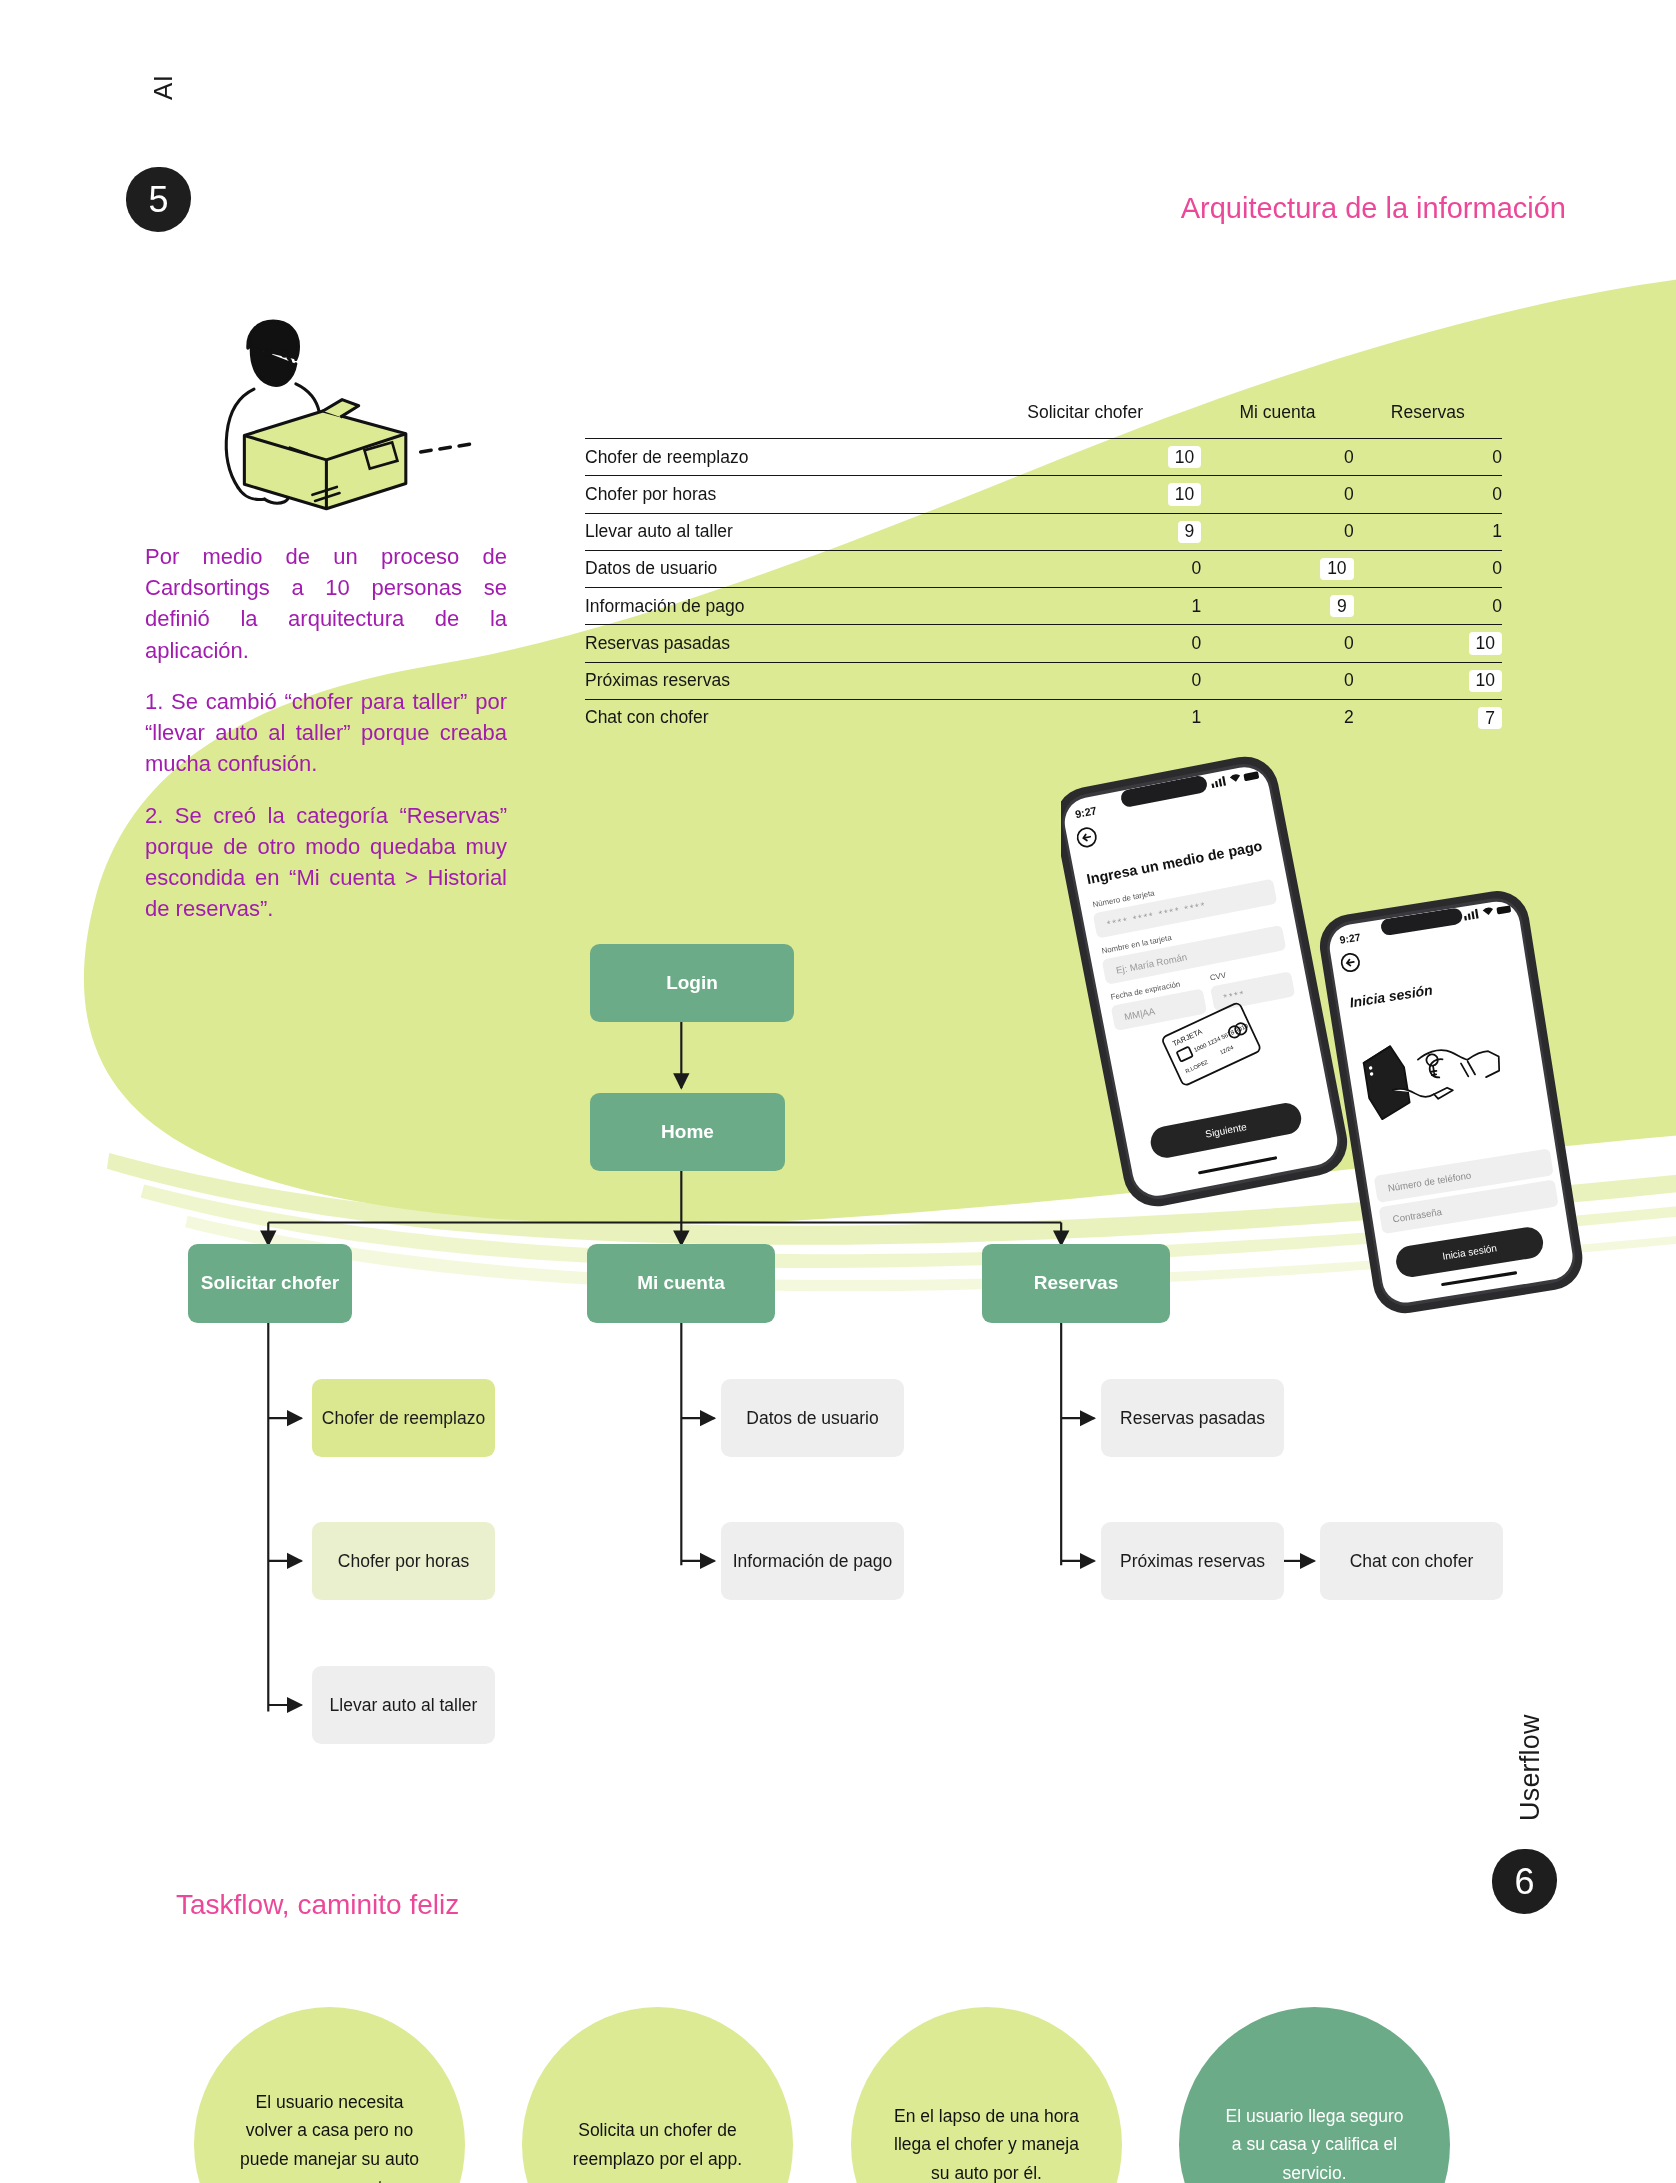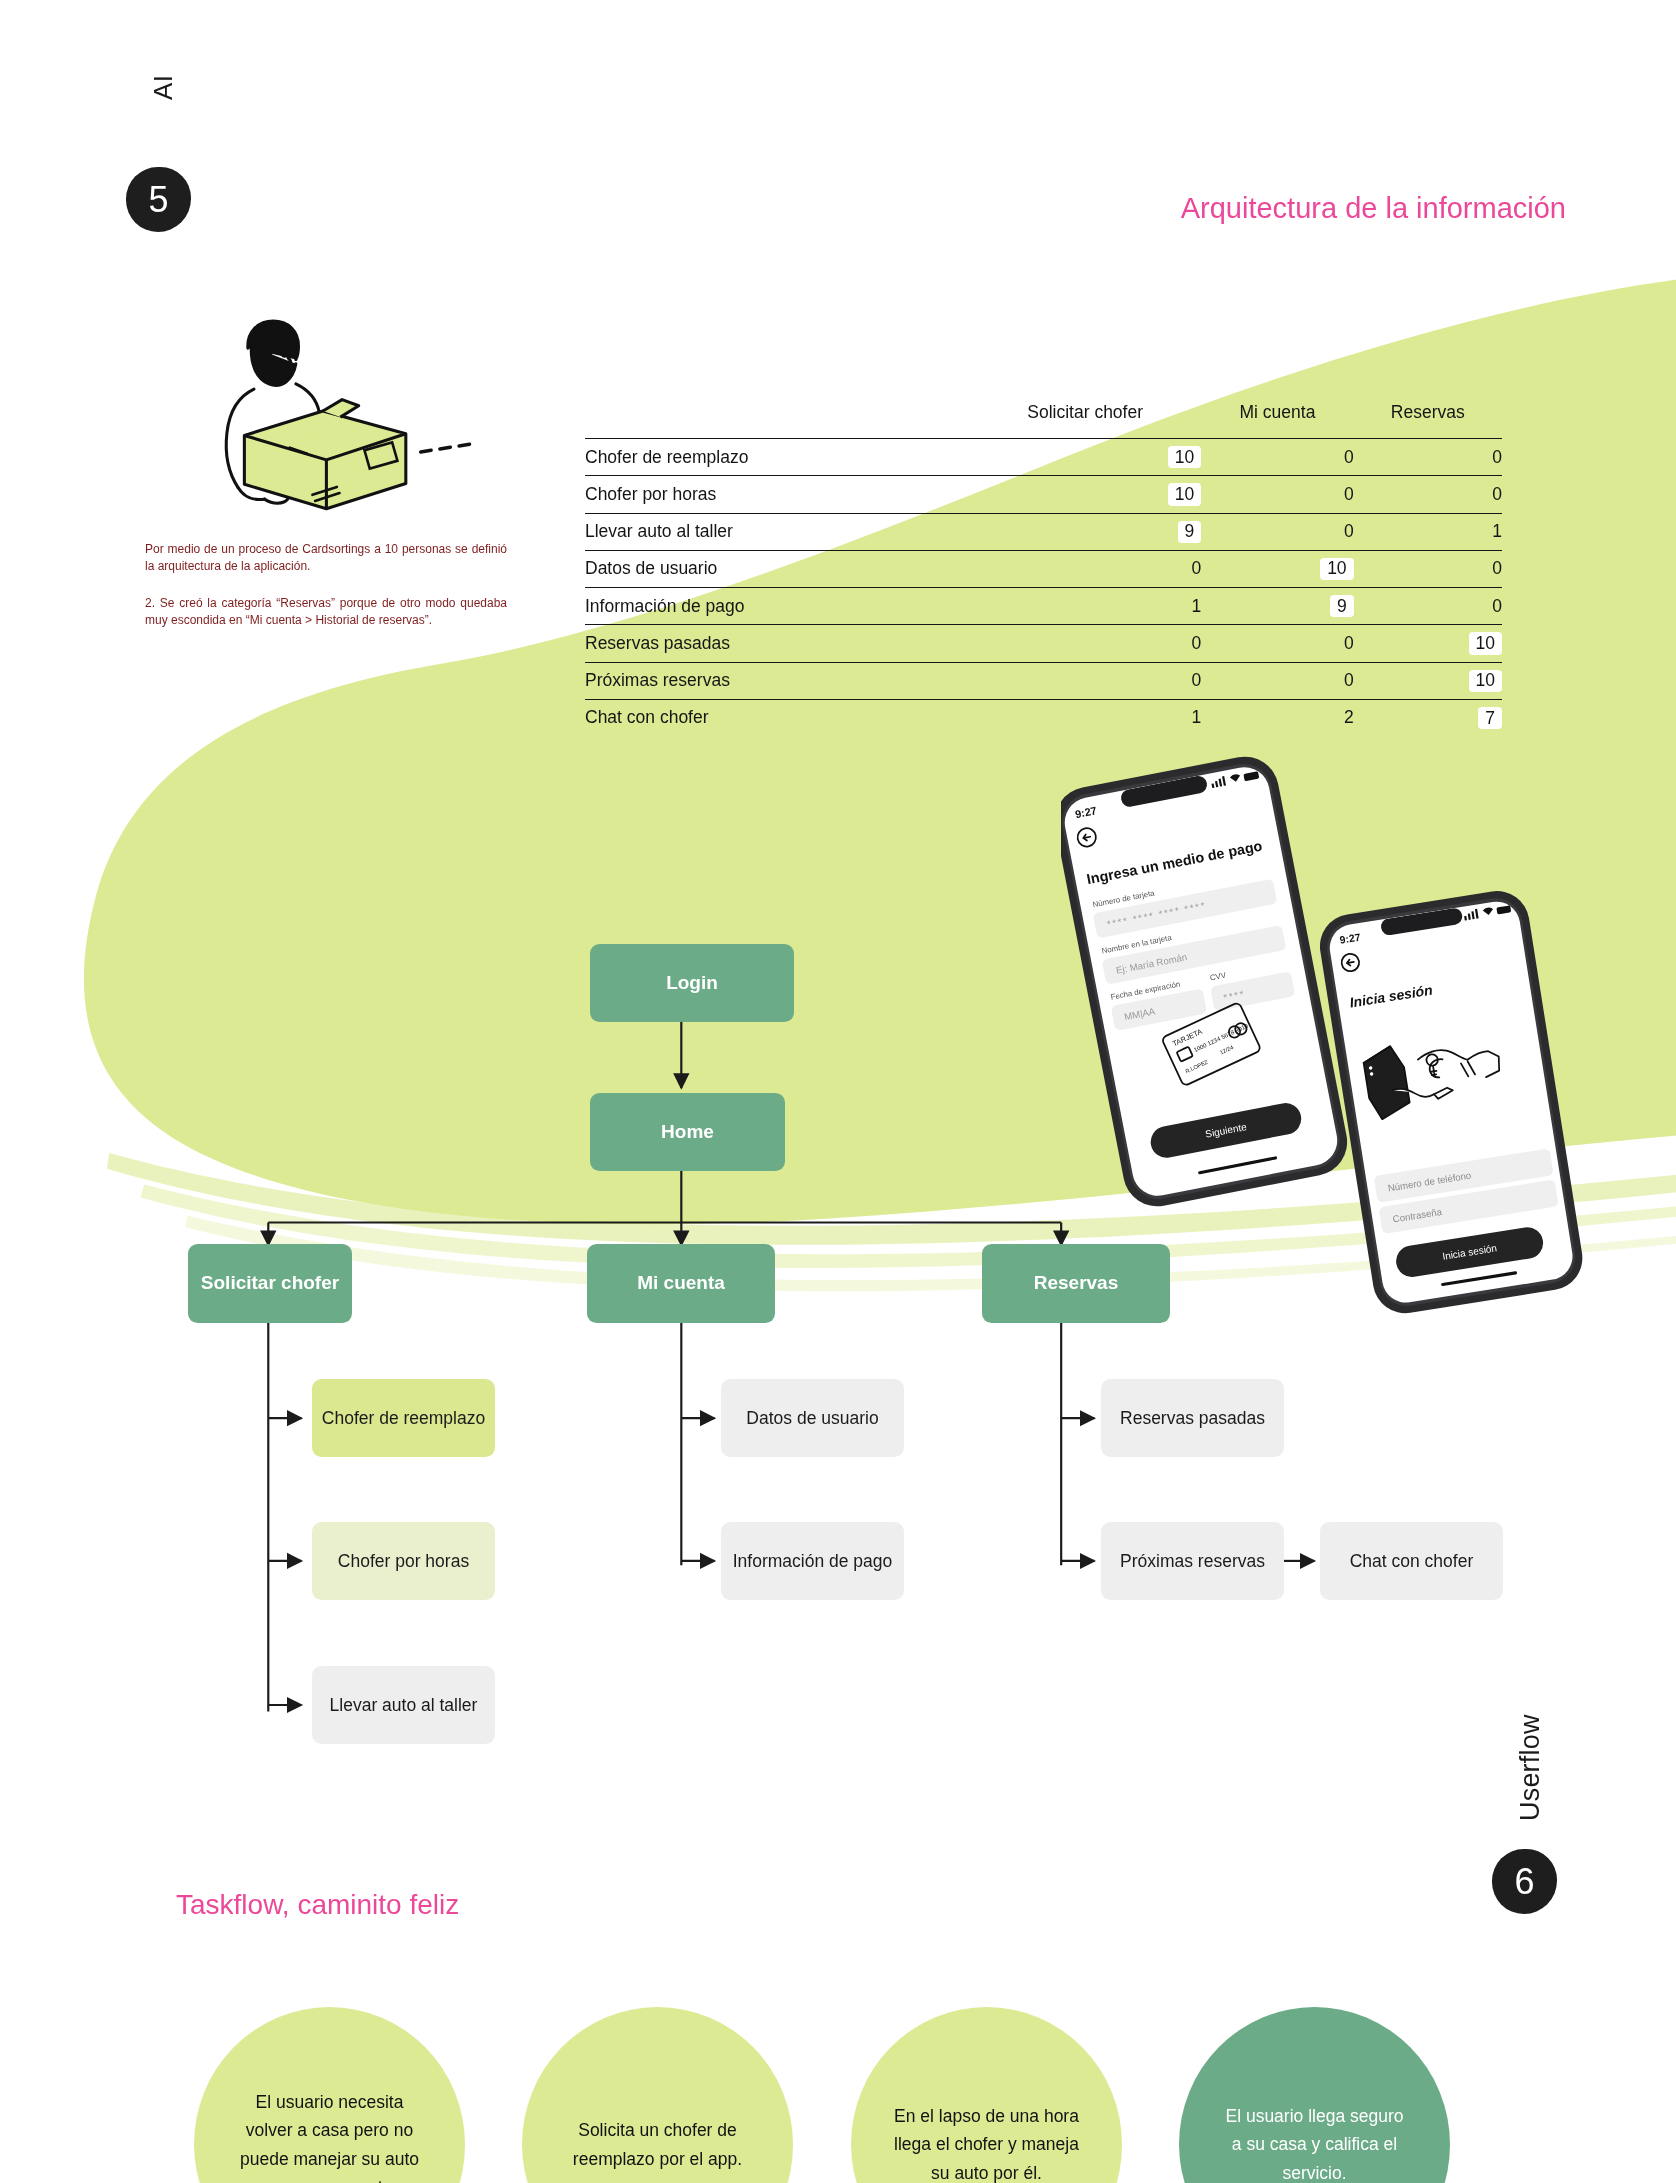--- a/index.html
+++ b/index.html
@@ -38,21 +38,21 @@
   .userflow-vertical {
     position:absolute; left:1515px; top:1821px;
     font-size:27px; color:#1b1b1b; letter-spacing:0.2px;
     transform: rotate(-90deg); transform-origin: left top;
     white-space:nowrap; font-weight:400;
   }
 
   
   .copy-block {
     position:absolute; left:145px; top:541px; width:362px;
-    font-size:12px; line-height:1.42; color:#7f1d1d; text-align:justify;
+    font-size:22px; line-height:1.42; color:#a21caf; text-align:justify;
   }
   .copy-block p { margin-bottom:20px; }
   .copy-block p:last-child { margin-bottom:0; }
 
   
   .cs-table { position:absolute; left:585px; top:402px; width:917px; }
   .cs-table table { width:100%; border-collapse:collapse; }
   .cs-table th {
     font-size:17.5px; font-weight:400; color:#151515; padding:0 0 15px 0; text-align:center;
   }
@@ -151,20 +151,21 @@
     </g>
     <g stroke="#111" stroke-width="8" stroke-linecap="round">
       <path d="M524 334 L548 330"></path>
       <path d="M568 327 L592 323"></path>
       <path d="M612 320 L636 316"></path>
     </g>
   </svg>
 
   <div class="copy-block">
     <p>Por medio de un proceso de Cardsortings a 10 personas se definió la arquitectura de la aplicación.</p>
+    <p>1. Se cambió “chofer para taller” por “llevar auto al taller” porque creaba mucha confusión.</p>
     <p>2. Se creó la categoría “Reservas” porque de otro modo quedaba muy escondida en “Mi cuenta &gt; Historial de reservas”.</p>
   </div>
 
   <div class="cs-table">
     <table>
       <thead>
         <tr>
           <th class="lbl"></th>
           <th>Solicitar chofer</th>
           <th>Mi cuenta</th>

